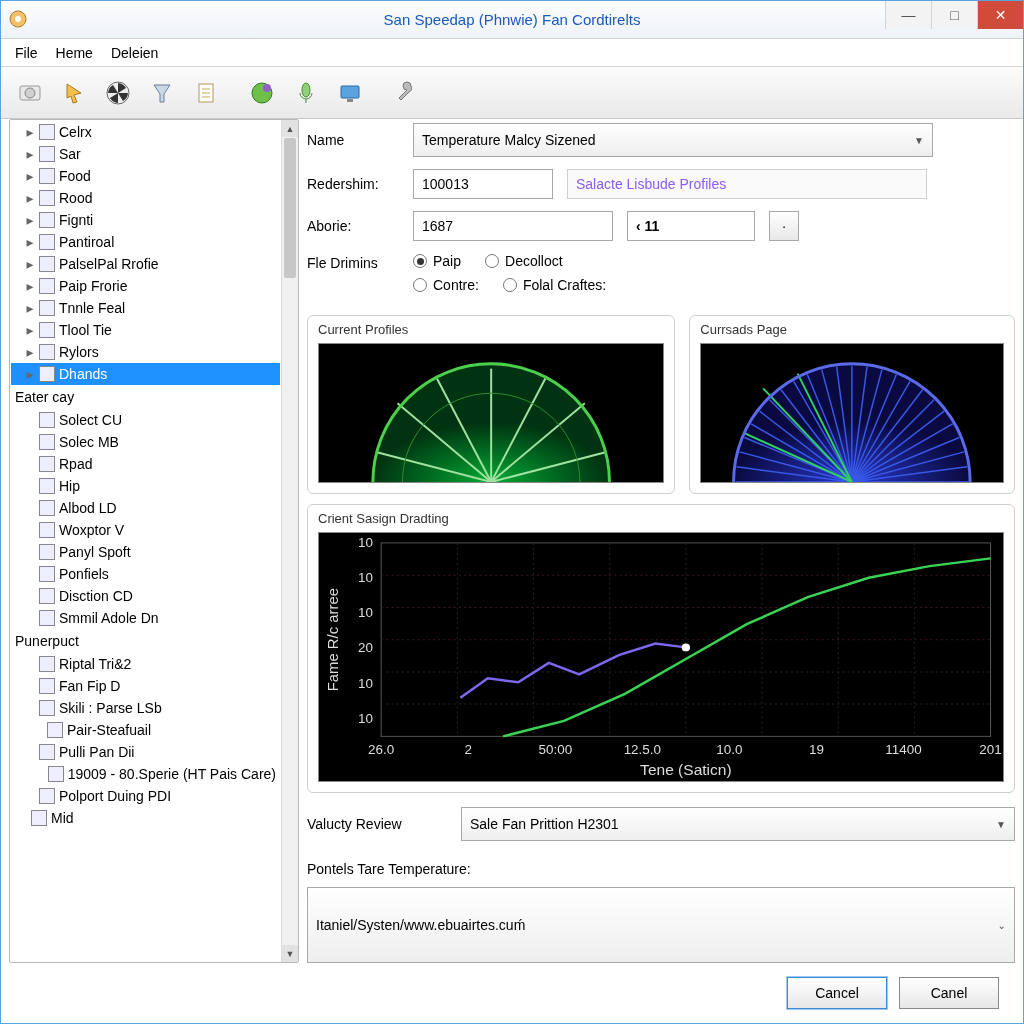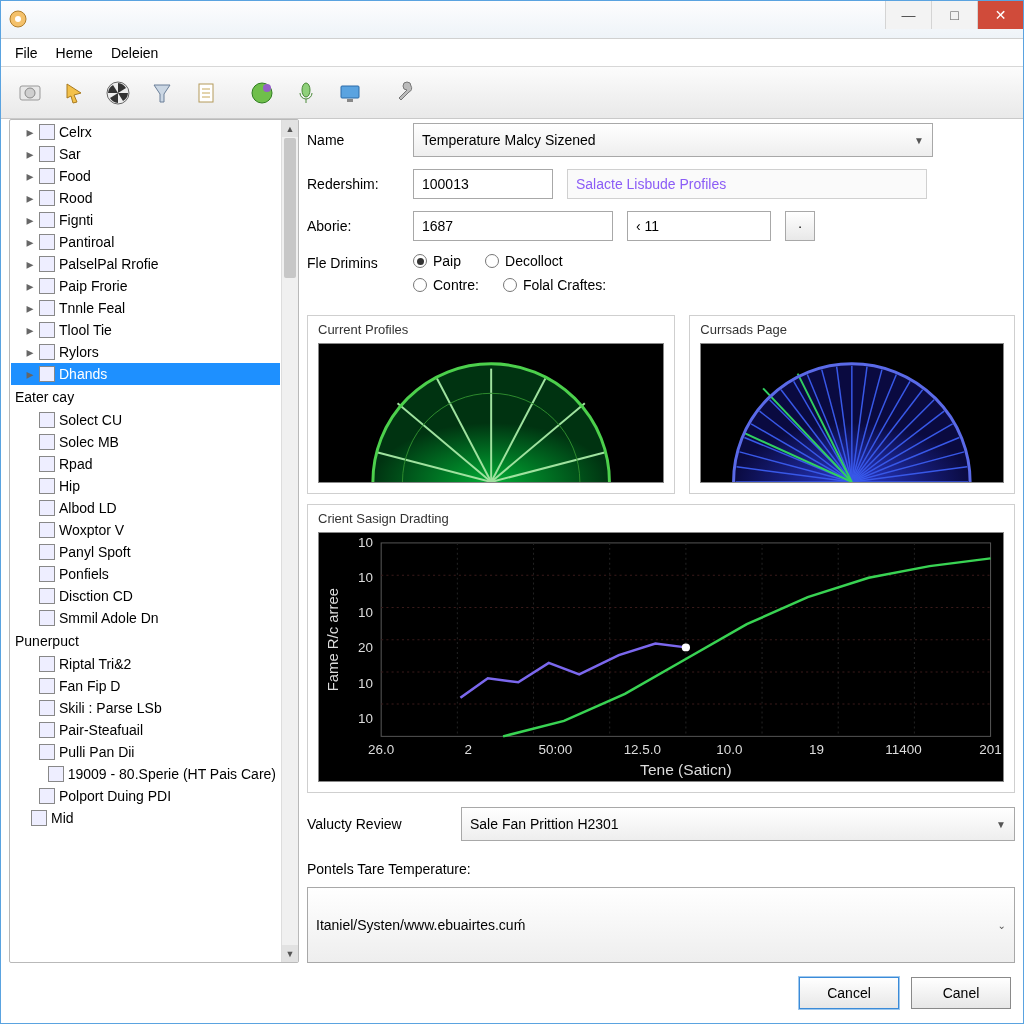--- a/index.html
+++ b/index.html
@@ -38,44 +38,45 @@
   .combo{flex:1;height:34px;border:1px solid #a8a8a8;background:linear-gradient(#fff,#eee);display:flex;align-items:center;justify-content:space-between;padding:0 8px;font-size:14px;}
   .combo .arr{font-size:10px;color:#555;}
   .txt{height:30px;border:1px solid #a8a8a8;padding:0 8px;font-size:14px;background:#fff;}
   .txtro{height:30px;border:1px solid #d0d0d0;padding:0 8px;font-size:14px;background:#fafafa;color:#8b5cf6;display:flex;align-items:center;}
   .sqbtn{width:30px;height:30px;border:1px solid #a8a8a8;background:linear-gradient(#fff,#e8e8e8);display:flex;align-items:center;justify-content:center;}
   .radiogrp{display:flex;flex-direction:column;gap:8px;}
   .radiorow{display:flex;gap:24px;}
   .radio{display:flex;align-items:center;gap:6px;}
   .rdot{width:14px;height:14px;border:1px solid #777;border-radius:50%;display:flex;align-items:center;justify-content:center;background:#fff;}
   .rdot.on::after{content:"";width:7px;height:7px;background:#333;border-radius:50%;}
-  .group{border:1px solid #cfcfcf;border-radius:0;padding:6px 10px 10px 10px;}
+  .group{border:1px solid #cfcfcf;border-radius:6px;padding:6px 10px 10px 10px;}
   .group>.gt{font-size:13px;color:#333;margin-bottom:6px;}
   .gaugesrow{display:flex;gap:14px;}
   .gaugebox{flex:1;}
   .gauge{height:140px;background:#000;border:1px solid #888;position:relative;overflow:hidden;}
   .chartgroup{flex:1;}
   .chart{height:250px;background:#000;border:1px solid #888;position:relative;}
-  .btnbar{position:absolute;right:12px;bottom:14px;display:flex;gap:12px;border-radius:6px;}
+  .btnbar{position:absolute;right:24px;bottom:14px;display:flex;gap:12px;border-radius:6px;}
   .btn{min-width:100px;height:32px;border:1px solid #8a8a8a;background:linear-gradient(#fff,#e7e7e7);font-size:14px;display:flex;align-items:center;justify-content:center;}
   .btn.primary{border:1px solid #3b8bd8;outline:1px solid #9fc9ef;}
   svg{display:block;}
 </style>
 </head>
 <body>
 
 <div class="window">
 
   <div class="titlebar">
     <span class="cap-icon">
       <svg viewBox="0 0 18 18">
           <circle cx="9" cy="9" r="8" fill="#f4c16b" stroke="#b07d2a"></circle>
           <circle cx="9" cy="9" r="3" fill="#fff"></circle>
         </svg>
     </span>
+    <span class="title">San Speedap (Phnwie) Fan Cordtirelts</span>
     <div class="winbtns">
       <div class="winbtn min">—</div>
       <div class="winbtn max">□</div>
       <div class="winbtn close">✕</div>
     </div>
   </div>
 
   <div class="menubar">
     <span>File</span>
     <span>Heme</span>
@@ -270,21 +271,21 @@
           <div class="item" style="padding-left: 14px;">
             <span class="exp"></span>
             <span class="icon"></span>
             <span>Fan Fip D</span>
           </div>
           <div class="item" style="padding-left: 14px;">
             <span class="exp"></span>
             <span class="icon"></span>
             <span>Skili : Parse LSb</span>
           </div>
-          <div class="item" style="padding-left: 14px;">
+          <div class="item" style="padding-left: 22px;">
             <span class="exp"></span>
             <span class="icon"></span>
             <span>Pair-Steafuail</span>
           </div>
           <div class="item" style="padding-left: 14px;">
             <span class="exp"></span>
             <span class="icon"></span>
             <span>Pulli Pan Dii</span>
           </div>
           <div class="item" style="padding-left: 14px; justify-content: flex-end;">
@@ -323,21 +324,21 @@
 
         <div class="row">
           <div class="lbl">Redershim:</div>
           <input class="txt" style="width: 140px;" value="100013">
           <div class="txtro" style="flex:1;max-width:360px">Salacte Lisbude Profiles</div>
         </div>
 
         <div class="row">
           <div class="lbl">Aborie:</div>
           <input class="txt" style="width: 200px;" value="1687">
-          <input class="txt" style="width: 144px;" value="‹ 11">
+          <input class="txt" style="width: 128px; font-weight: bold;" value="‹ 11">
           <div class="sqbtn">·</div>
         </div>
 
         <div class="row" style="align-items:flex-start">
           <div class="lbl" style="padding-top:2px">Fle Drimins</div>
           <div class="radiogrp">
             <div class="radiorow">
               <div class="radio">
                   <span class="rdot on"></span>
                   <span>Paip</span>

